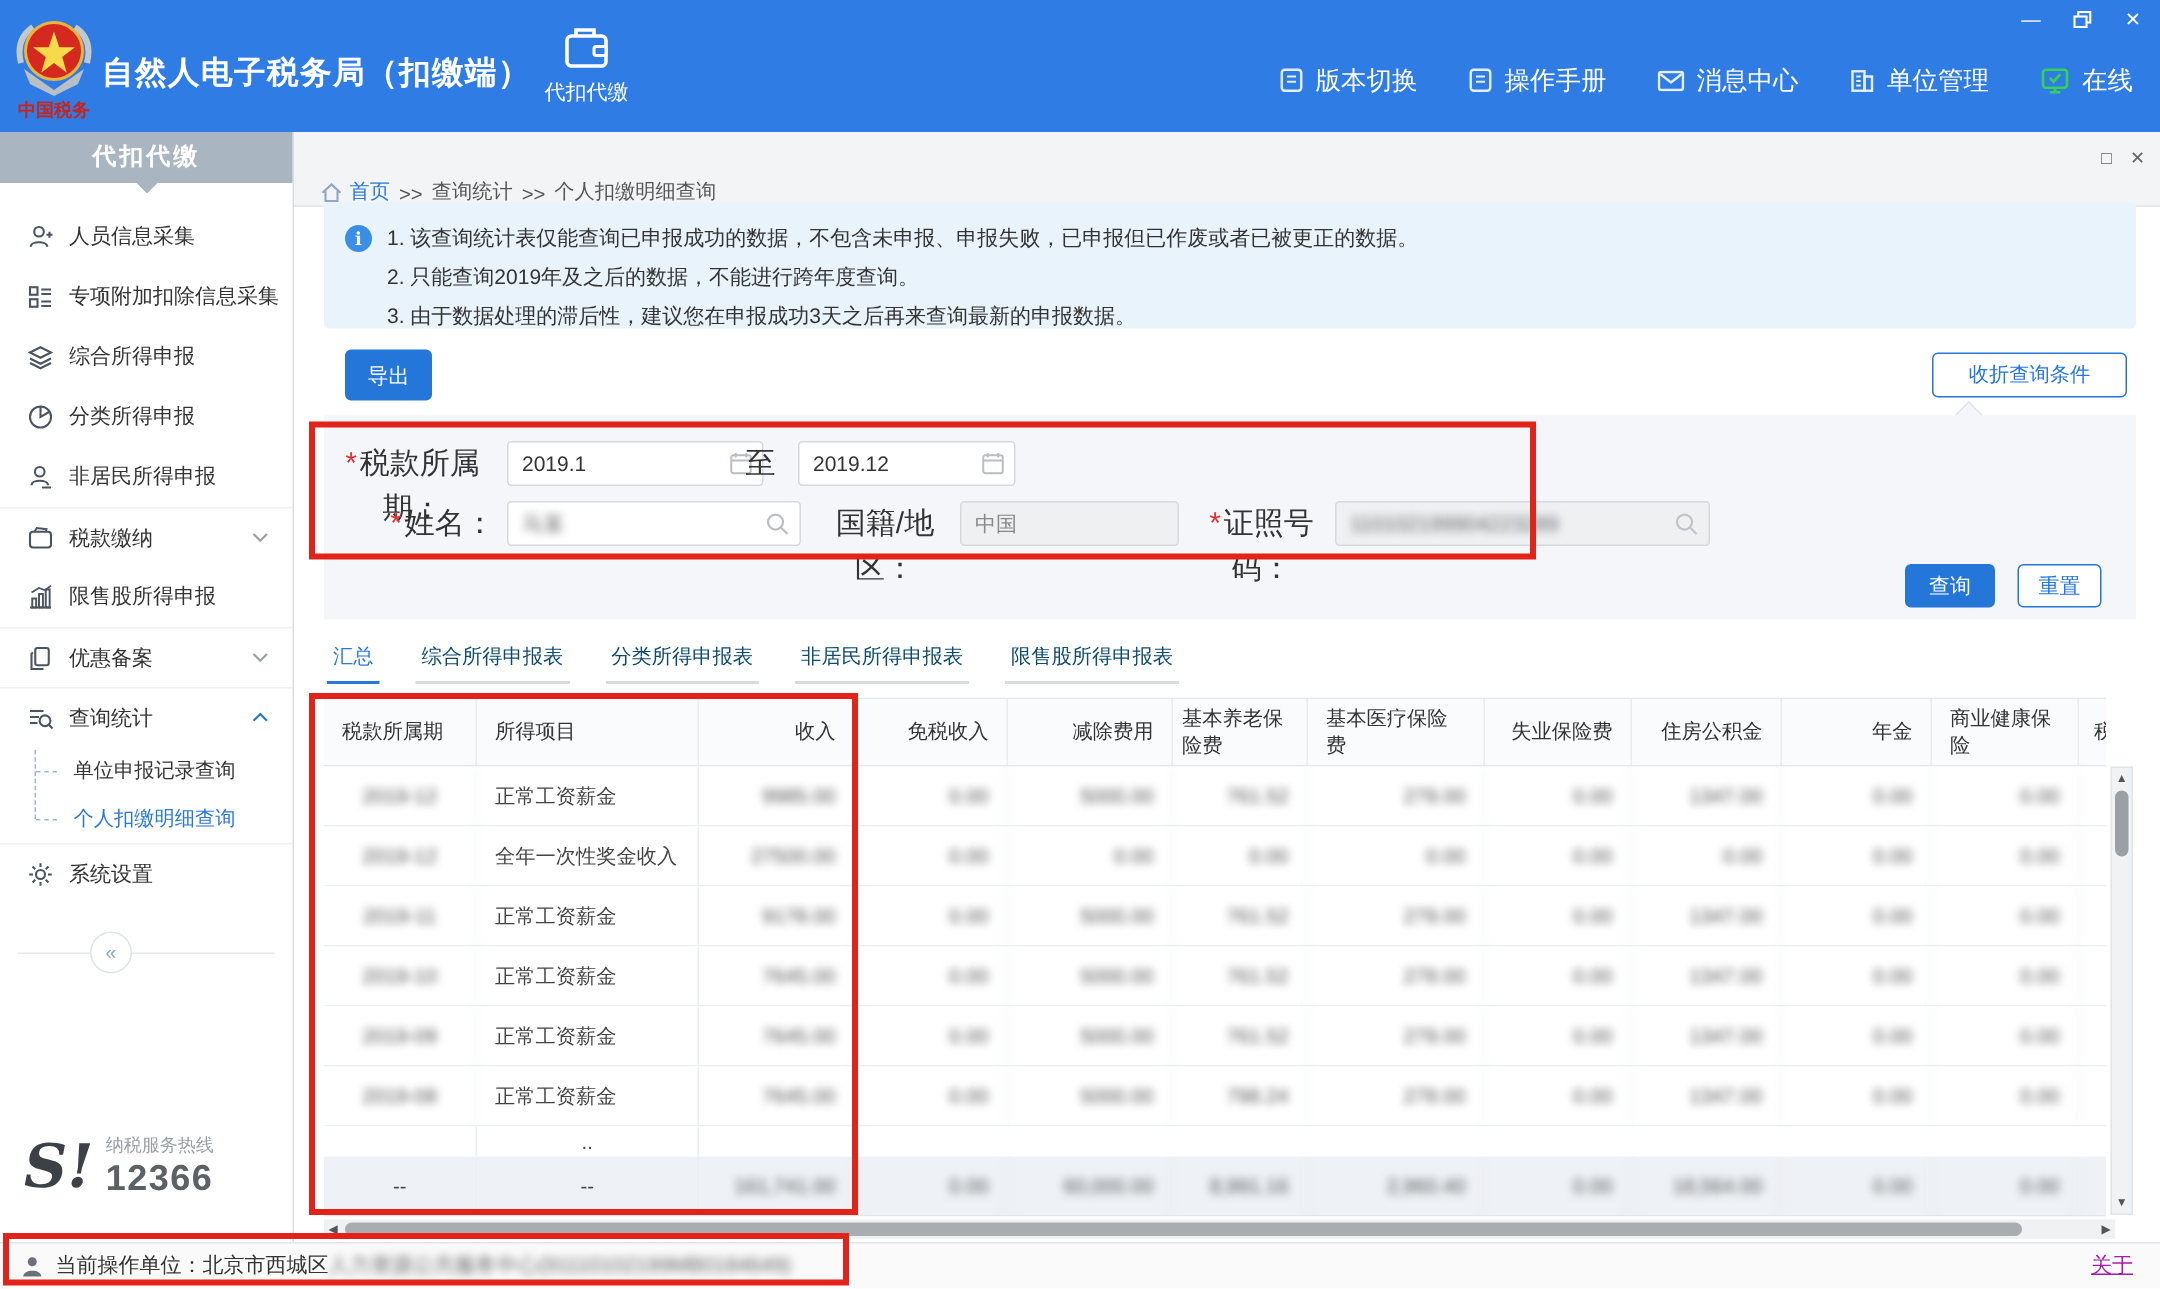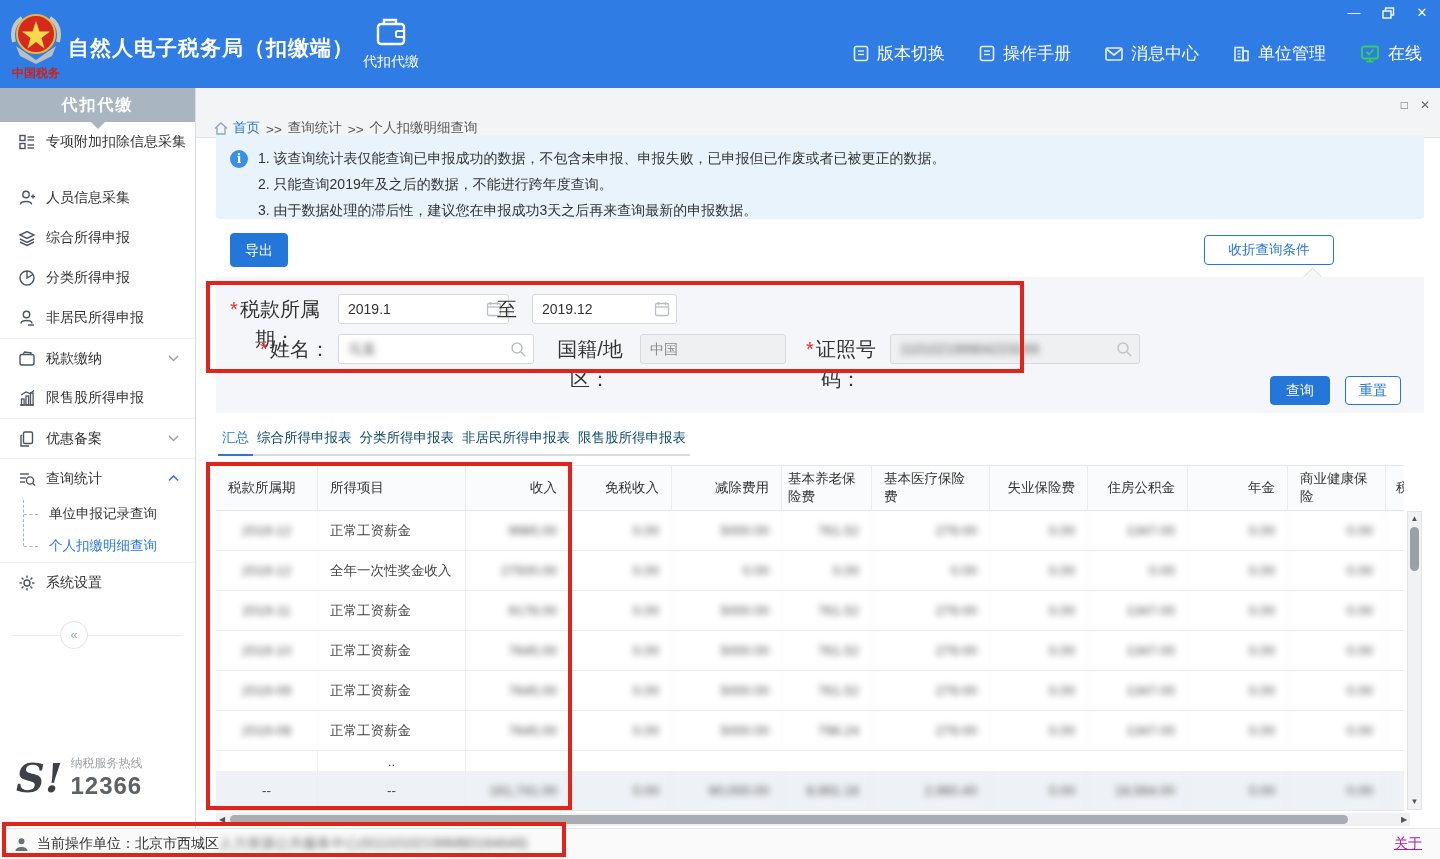--- a/index.html
+++ b/index.html
@@ -46,35 +46,35 @@
   .page-win { position:absolute; right:10px; top:0; height:34px; display:flex; align-items:center; gap:12px; color:#666; font-size:12px; }
   .page-win span { cursor:pointer; }
 
   .notice { position:absolute; left:20px; top:47px; width:1208px; height:84px; background:#e9f3fc; border-radius:3px; padding:10px 16px 10px 42px; font-size:14px; color:#333; line-height:26px; }
   .info-ic { position:absolute; left:14px; top:15px; width:18px; height:18px; border-radius:50%; background:#3a8ee6; color:#fff; font-size:12px; font-weight:bold; text-align:center; line-height:18px; font-family:"DejaVu Serif",serif; }
 
   .btn { display:inline-block; text-align:center; cursor:pointer; border-radius:4px; }
   .btn-primary { background:#2476d9; color:#fff; border:1px solid #2476d9; }
   .btn-outline { background:#fff; color:#2476d9; border:1px solid #2476d9; }
   .btn-export { position:absolute; left:34px; top:145px; width:58px; height:34px; line-height:32px; font-size:14px; }
-  .btn-collapse-q { position:absolute; left:1008px; top:147px; width:130px; height:30px; line-height:28px; font-size:13.5px; }
+  .btn-collapse-q { position:absolute; left:1092px; top:147px; width:130px; height:30px; line-height:28px; font-size:13.5px; }
 
   .filter-panel { position:absolute; left:20px; top:189px; width:1208px; height:136px; background:#f4f6f9; }
   .panel-caret { position:absolute; left:1090px; top:-7px; width:13px; height:13px; background:#f4f6f9; border-left:1px solid #e0e4e8; border-top:1px solid #e0e4e8; transform:rotate(45deg); }
   .f-row { position:absolute; left:0; width:100%; height:30px; }
   .f-row1 { top:17px; } .f-row2 { top:57px; }
   .f-label { position:absolute; top:0; line-height:30px; font-size:20px; color:#333; text-align:center; }
   .req { color:#e23030; margin-right:2px; }
   .f-input { position:absolute; top:0; height:30px; background:#fff; border:1px solid #d5d9de; border-radius:3px; line-height:28px; padding:0 26px 0 9px; font-size:14px; color:#333; cursor:text; }
   .f-input.disabled { background:#eef0f2; color:#888; cursor:default; }
   .f-ic { position:absolute; right:6px; top:6px; }
   .btn-query { position:absolute; left:1054px; top:99px; width:60px; height:29px; line-height:27px; font-size:14px; }
   .btn-reset { position:absolute; left:1129px; top:99px; width:56px; height:29px; line-height:27px; font-size:14px; }
 
-  .tabs { position:absolute; left:22px; top:337px; display:flex; font-size:13.5px; }
+  .tabs { position:absolute; left:22px; top:337px; display:flex; gap:24px; font-size:13.5px; }
   .tab { padding:4px 4px 7px; border-bottom:2px solid #d8dbe0; color:#0c4a6e; cursor:pointer; white-space:nowrap; }
   .tab.active { color:#2878d8; border-bottom-color:#2878d8; }
 
   
   .tbl-wrap { position:absolute; left:20px; top:377px; width:1188px; height:346px; overflow:hidden; }
   .tbl { width:1208px; }
   .thead, .tr { display:flex; }
   .thead { height:46px; border-top:1px solid #e3e6ea; border-bottom:1px solid #e3e6ea; background:#fafbfc;font-family:Liberation Serif, serif; }
   .th { font-size:13.5px; color:#333; display:flex; align-items:center; padding:0 12px; border-right:1px solid #e9ebee; }
   .tr { height:40px; border-bottom:1px solid #eceef1; background:#fff; }
@@ -200,43 +200,43 @@
           <rect x="1" y="4" width="8" height="7" fill="#2e7ce4" stroke="#fff" stroke-width="1.4"></rect>
         </svg>
     </div>
     <div class="win-btn">✕</div>
   </div>
 </div>
 
 <div class="sidebar">
   <div class="sb-header">代扣代缴</div>
 
+  <div class="sb-item" style="margin-top:16px;">
+    <span>
+        <svg width="18" height="18" viewBox="0 0 18 18">
+          <circle cx="8" cy="5.5" r="3.2" fill="none" stroke="#4a5560" stroke-width="1.4"></circle>
+          <path d="M2.5 15.5 C2.5 11.5 13.5 11.5 13.5 15.5" fill="none" stroke="#4a5560" stroke-width="1.4"></path>
+          <line x1="13" y1="7.5" x2="17" y2="7.5" stroke="#4a5560" stroke-width="1.4"></line>
+          <line x1="15" y1="5.5" x2="15" y2="9.5" stroke="#4a5560" stroke-width="1.4"></line>
+        </svg>
+      </span>
+    <span>人员信息采集</span>
+  </div>
   <div class="sb-item">
     <span>
         <svg width="18" height="18" viewBox="0 0 18 18">
           <rect x="2" y="2.5" width="5" height="5" fill="none" stroke="#4a5560" stroke-width="1.4"></rect>
           <rect x="2" y="10.5" width="5" height="5" fill="none" stroke="#4a5560" stroke-width="1.4"></rect>
           <line x1="9.5" y1="4" x2="16" y2="4" stroke="#4a5560" stroke-width="1.4"></line>
           <line x1="9.5" y1="7" x2="16" y2="7" stroke="#4a5560" stroke-width="1.4"></line>
           <line x1="9.5" y1="12" x2="16" y2="12" stroke="#4a5560" stroke-width="1.4"></line>
           <line x1="9.5" y1="15" x2="16" y2="15" stroke="#4a5560" stroke-width="1.4"></line>
         </svg>
       </span>
     <span>专项附加扣除信息采集</span>
-  </div>
-  <div class="sb-item" style="margin-top:16px;">
-    <span>
-        <svg width="18" height="18" viewBox="0 0 18 18">
-          <circle cx="8" cy="5.5" r="3.2" fill="none" stroke="#4a5560" stroke-width="1.4"></circle>
-          <path d="M2.5 15.5 C2.5 11.5 13.5 11.5 13.5 15.5" fill="none" stroke="#4a5560" stroke-width="1.4"></path>
-          <line x1="13" y1="7.5" x2="17" y2="7.5" stroke="#4a5560" stroke-width="1.4"></line>
-          <line x1="15" y1="5.5" x2="15" y2="9.5" stroke="#4a5560" stroke-width="1.4"></line>
-        </svg>
-      </span>
-    <span>人员信息采集</span>
   </div>
   <div class="sb-item">
     <span>
         <svg width="18" height="18" viewBox="0 0 18 18">
           <path d="M2 6 L9 2.5 L16 6 L9 9.5 Z" fill="none" stroke="#4a5560" stroke-width="1.4"></path>
           <path d="M2 10 L9 13.5 L16 10" fill="none" stroke="#4a5560" stroke-width="1.4"></path>
           <path d="M2 13 L9 16.5 L16 13" fill="none" stroke="#4a5560" stroke-width="1.4"></path>
         </svg>
       </span>
     <span>综合所得申报</span>

